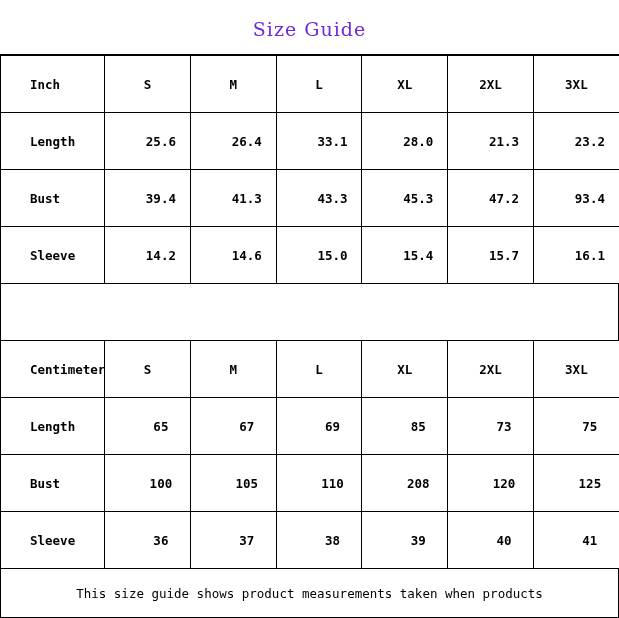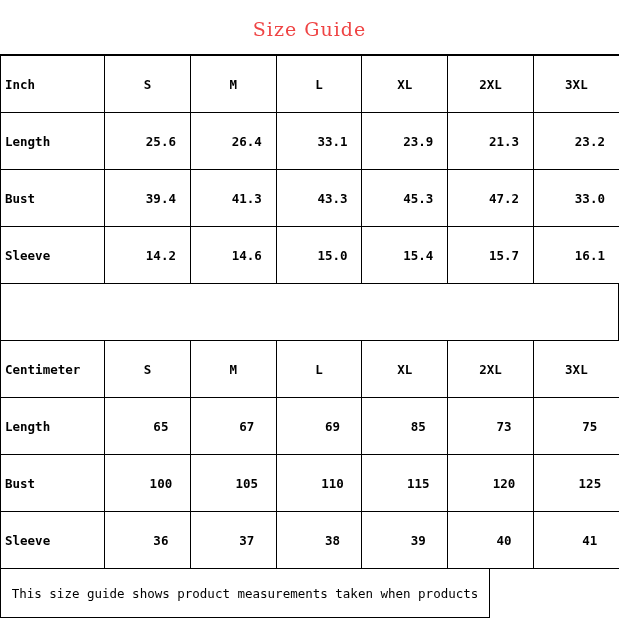--- a/index.html
+++ b/index.html
@@ -22,39 +22,39 @@
     display: flex;
     flex-direction: column;
   }
   .title {
     text-align: center;
     font-size: 19px;
     letter-spacing: 1px;
     font-family: "DejaVu Serif", serif;
     padding-top: 18px;
     padding-bottom: 14px;
-    color: #ef4444;
+    color: #6d28d9;
   }
   table.size-table {
     width: 619px;
     border-collapse: collapse;
     table-layout: fixed;
   }
   table.size-table td, table.size-table th {
     border: 1px solid #000;
     text-align: center;
     font-size: 12.5px;
     font-weight: bold;
     font-family: "DejaVu Sans Mono", monospace;
     padding: 0;
     height: 56px;
     color: #000;
   }
   table.size-table td.row-head, table.size-table th.unit-head {
-    padding-left: 4px;
+    padding-left: 29px;
     text-align: left;
   }
   table.size-table td.data {
     font-weight: bold;
     padding-left: 27px;
   }
   col.c0 { width: 104px; }
   col.c1, col.c2, col.c3, col.c4, col.c5, col.c6 { width: 85.8px; }
   .gap {
     height: 56px;
@@ -64,21 +64,21 @@
     width: 619px;
     background: #fff;
   }
   .table-wrap-top {
     border-top: 1px solid #000;
   }
   .footnote {
     border: 1px solid #000;
     border-top: none;
     box-sizing: border-box;
-    width: 490px;
+    width: 619px;
     flex: 1;
     display: flex;
     flex-direction: column;
     align-items: center;
     justify-content: center;
     font-family: "DejaVu Sans Mono", monospace;
     font-size: 12.5px;
     line-height: 19px;
     padding: 0 16px;
     text-align: center;
@@ -113,32 +113,32 @@
           <th>2XL</th>
           <th>3XL</th>
         </tr>
       </thead>
       <tbody>
         <tr>
           <td class="row-head">Length</td>
           <td class="data">25.6</td>
           <td class="data">26.4</td>
           <td class="data">33.1</td>
-          <td class="data">23.9</td>
+          <td class="data">28.0</td>
           <td class="data">21.3</td>
           <td class="data">23.2</td>
         </tr>
         <tr>
           <td class="row-head">Bust</td>
           <td class="data">39.4</td>
           <td class="data">41.3</td>
           <td class="data">43.3</td>
           <td class="data">45.3</td>
           <td class="data">47.2</td>
-          <td class="data">33.0</td>
+          <td class="data">93.4</td>
         </tr>
         <tr>
           <td class="row-head">Sleeve</td>
           <td class="data">14.2</td>
           <td class="data">14.6</td>
           <td class="data">15.0</td>
           <td class="data">15.4</td>
           <td class="data">15.7</td>
           <td class="data">16.1</td>
         </tr>
@@ -178,21 +178,21 @@
           <td class="data">69</td>
           <td class="data">85</td>
           <td class="data">73</td>
           <td class="data">75</td>
         </tr>
         <tr>
           <td class="row-head">Bust</td>
           <td class="data">100</td>
           <td class="data">105</td>
           <td class="data">110</td>
-          <td class="data">115</td>
+          <td class="data">208</td>
           <td class="data">120</td>
           <td class="data">125</td>
         </tr>
         <tr>
           <td class="row-head">Sleeve</td>
           <td class="data">36</td>
           <td class="data">37</td>
           <td class="data">38</td>
           <td class="data">39</td>
           <td class="data">40</td>

